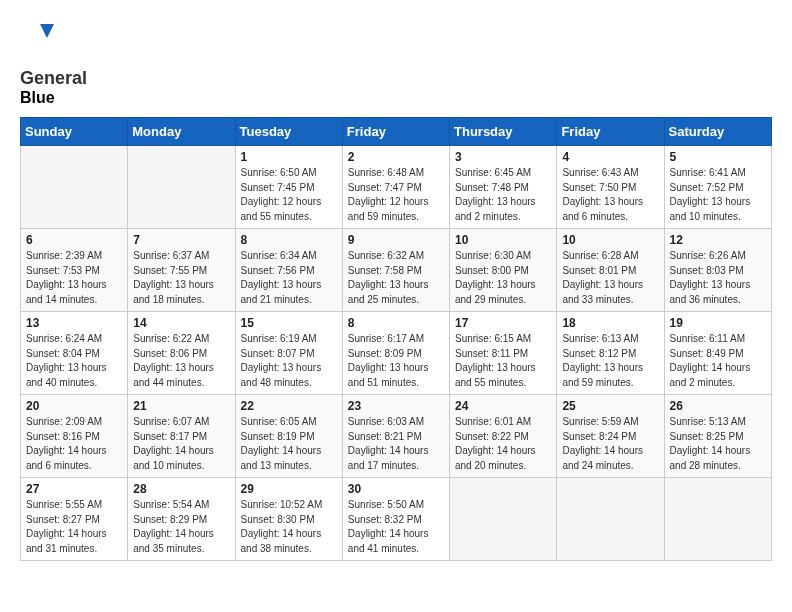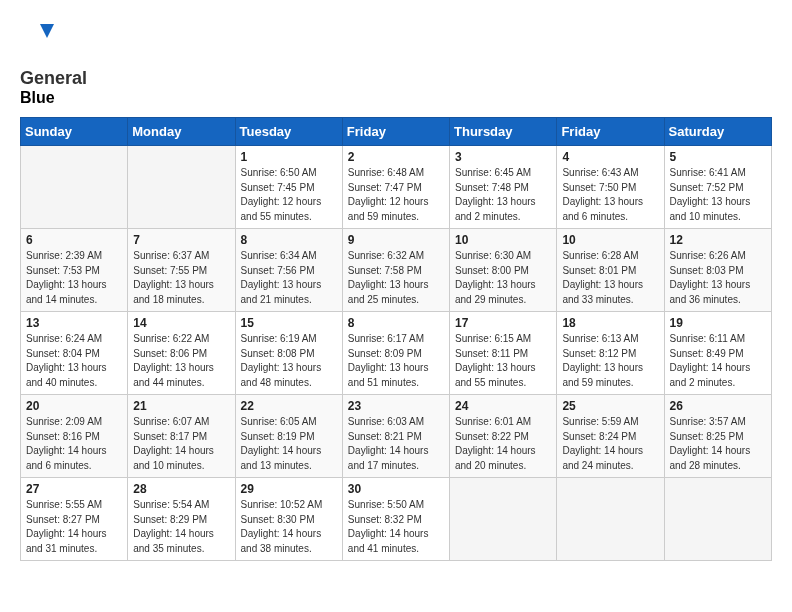--- a/index.html
+++ b/index.html
@@ -193,21 +193,21 @@
         </td>
         <td>
           <span class="day-number">14</span>
           <div class="day-info">Sunrise: 6:22 AM
 Sunset: 8:06 PM
 Daylight: 13 hours and 44 minutes.</div>
         </td>
         <td>
           <span class="day-number">15</span>
           <div class="day-info">Sunrise: 6:19 AM
-Sunset: 8:08 PM
+Sunset: 8:07 PM
 Daylight: 13 hours and 48 minutes.</div>
         </td>
         <td>
           <span class="day-number">8</span>
           <div class="day-info">Sunrise: 6:17 AM
 Sunset: 8:09 PM
 Daylight: 13 hours and 51 minutes.</div>
         </td>
         <td>
           <span class="day-number">17</span>
@@ -260,21 +260,21 @@
 Daylight: 14 hours and 20 minutes.</div>
         </td>
         <td>
           <span class="day-number">25</span>
           <div class="day-info">Sunrise: 5:59 AM
 Sunset: 8:24 PM
 Daylight: 14 hours and 24 minutes.</div>
         </td>
         <td>
           <span class="day-number">26</span>
-          <div class="day-info">Sunrise: 3:57 AM
+          <div class="day-info">Sunrise: 5:13 AM
 Sunset: 8:25 PM
 Daylight: 14 hours and 28 minutes.</div>
         </td>
       </tr>
       <tr>
         <td>
           <span class="day-number">27</span>
           <div class="day-info">Sunrise: 5:55 AM
 Sunset: 8:27 PM
 Daylight: 14 hours and 31 minutes.</div>

